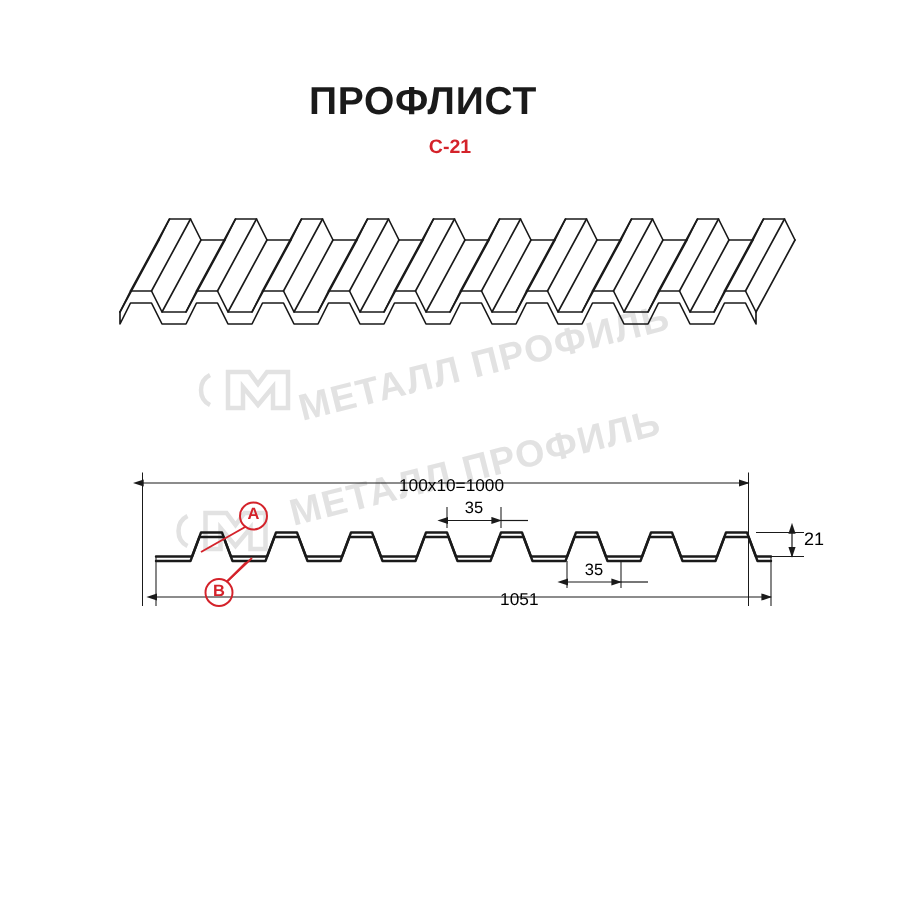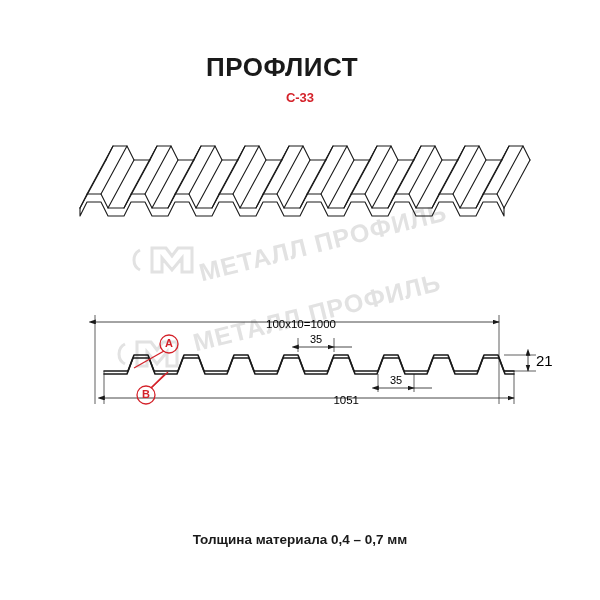--- a/index.html
+++ b/index.html
@@ -75,21 +75,21 @@
     left: 190px;
     transform: rotate(-14deg);
   }
 </style>
 </head>
 <body>
 
 <div class="page">
 
   <div class="title">ПРОФЛИСТ</div>
-  <div class="subtitle">С-33</div>
+  <div class="subtitle">С-21</div>
 
   <div class="wm wm1">МЕТАЛЛ ПРОФИЛЬ</div>
   <div class="wm wm2">МЕТАЛЛ ПРОФИЛЬ</div>
 
   <svg class="svg-layer" width="600" height="600" viewBox="0 0 600 600">
     <g fill="none" stroke="#e2e2e2" stroke-width="3">
       <path d="M152 272 L152 248 L166 248 L172 256 L178 248 L192 248 L192 272 L182 272 L182 258 L172 270 L162 258 L162 272 Z"></path>
       <path d="M140 250 C132 254 132 266 140 270"></path>
     </g>
     <g fill="none" stroke="#e2e2e2" stroke-width="3">
@@ -226,20 +226,19 @@
   </svg>
 
   <div style="position:absolute; left:251px; top:304px; width:100px; text-align:center; font-size:11.5px;margin-top:14px;">100х10=1000</div>
 
   <div style="position:absolute; left:259px; top:394px; width:100px; text-align:right; font-size:11.5px;">1051</div>
 
   <div style="position:absolute; left:296px; top:333px; width:40px; text-align:center; font-size:11px;">35</div>
 
   <div style="position:absolute; left:376px; top:374px; width:40px; text-align:center; font-size:11px;">35</div>
 
-  <div style="position:absolute; left:536px; top:352px; font-size:15px;">21</div>
+  <div style="position:absolute; left:536px; top:352px; font-size:12px;">21</div>
 
   <div style="position:absolute; left:160px; top:337px; width:18px; text-align:center; font-size:11px; font-weight:bold; color:#d4222a;">A</div>
 
   <div style="position:absolute; left:137px; top:388px; width:18px; text-align:center; font-size:11px; font-weight:bold; color:#d4222a;">B</div>
 
-  <div class="footer-note">Толщина материала 0,4 – 0,7 мм</div>
 </div>
 
 </body></html>

